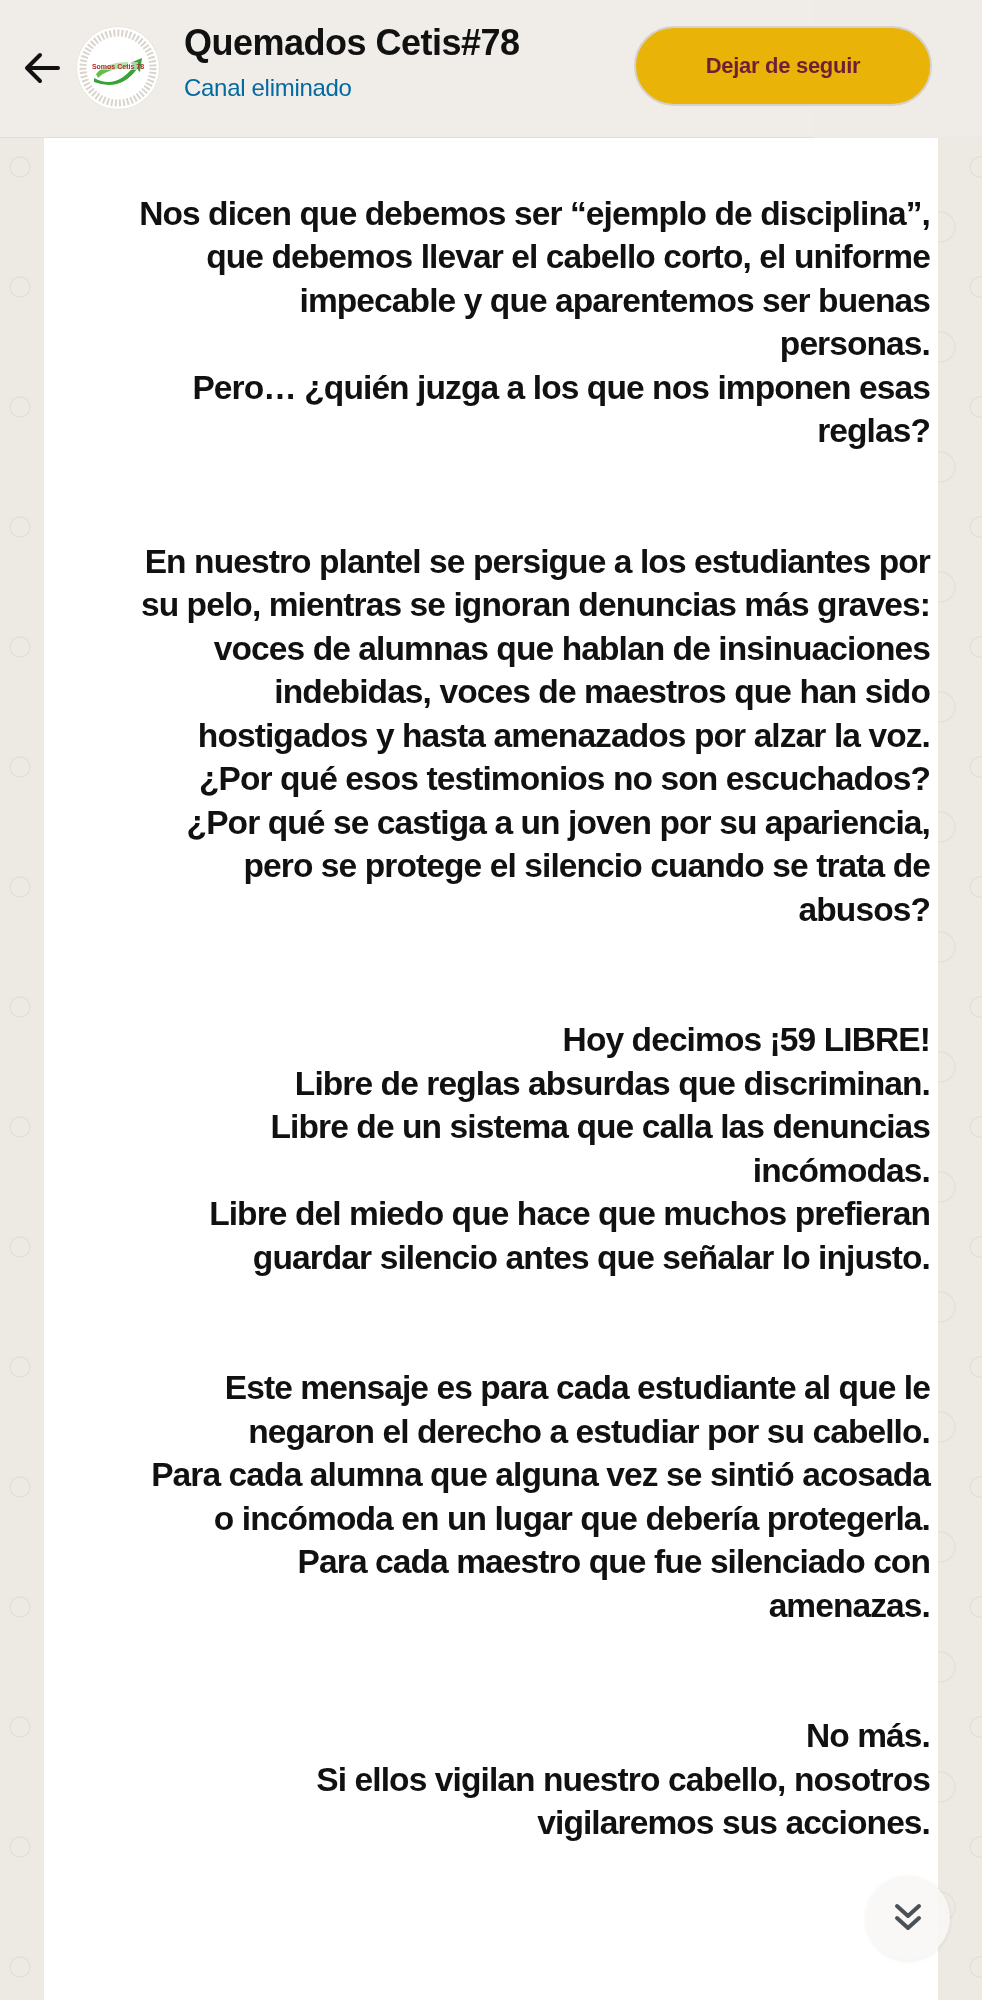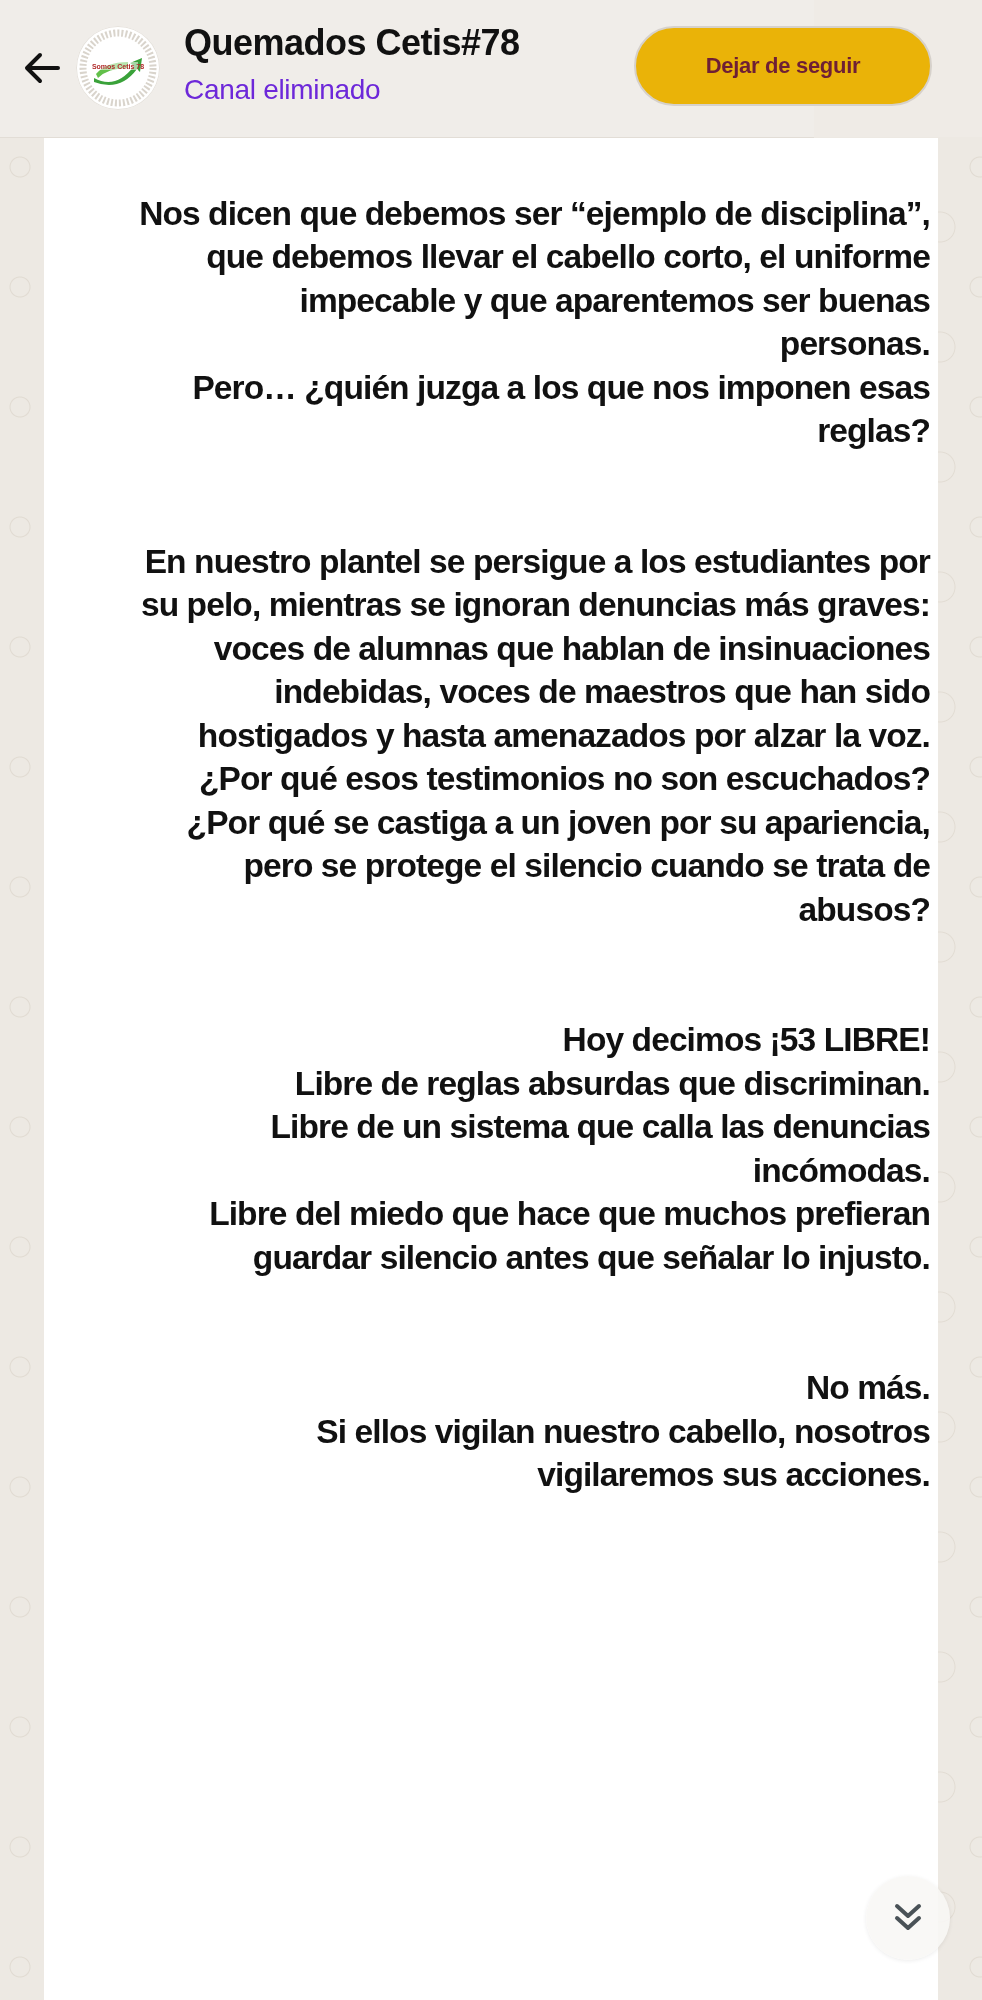--- a/index.html
+++ b/index.html
@@ -31,21 +31,21 @@
     border-radius: 50%; background: #fff; overflow: hidden;
     box-shadow: 0 0 0 1px #e6e2dc inset;
   }
   .title {
     position: absolute; left: 184px; top: 22px;
     font-size: 36px; font-weight: bold; color: #111;
     letter-spacing: -0.5px;
   }
   .subtitle {
     position: absolute; left: 184px; top: 74px;
-    font-size: 28px; color: #6d28d9; letter-spacing: -0.3px;
+    font-size: 24px; color: #0369a1; letter-spacing: -0.3px;
   }
   .unfollow-btn {
     position: absolute; left: 634px; top: 26px; width: 298px; height: 80px;
     border: 2px solid #d6d1cb; border-radius: 40px; background: #eab308;
     box-sizing: border-box;
     display: flex; align-items: center; justify-content: center;
     font-size: 22px; font-weight: bold; color: #6e1f35; cursor: pointer;
     letter-spacing: -0.3px;
   }
   .bubble {
@@ -106,26 +106,32 @@
 reglas?</p>
     <p>En nuestro plantel se persigue a los estudiantes por
 su pelo, mientras se ignoran denuncias más graves:
 voces de alumnas que hablan de insinuaciones
 indebidas, voces de maestros que han sido
 hostigados y hasta amenazados por alzar la voz.
 ¿Por qué esos testimonios no son escuchados?
 ¿Por qué se castiga a un joven por su apariencia,
 pero se protege el silencio cuando se trata de
 abusos?</p>
-    <p>Hoy decimos ¡53 LIBRE!
+    <p>Hoy decimos ¡59 LIBRE!
 Libre de reglas absurdas que discriminan.
 Libre de un sistema que calla las denuncias
 incómodas.
 Libre del miedo que hace que muchos prefieran
 guardar silencio antes que señalar lo injusto.</p>
+    <p>Este mensaje es para cada estudiante al que le
+negaron el derecho a estudiar por su cabello.
+Para cada alumna que alguna vez se sintió acosada
+o incómoda en un lugar que debería protegerla.
+Para cada maestro que fue silenciado con
+amenazas.</p>
     <p>No más.
 Si ellos vigilan nuestro cabello, nosotros
 vigilaremos sus acciones.</p>
     
   </div>
 </div>
 
 <div class="scroll-btn">
   <svg width="40" height="40" viewBox="0 0 40 40">
     <path d="M9 8 L20 18 L31 8 M9 20 L20 30 L31 20" stroke="#4a5257" stroke-width="4" fill="none" stroke-linecap="round" stroke-linejoin="round"></path>

